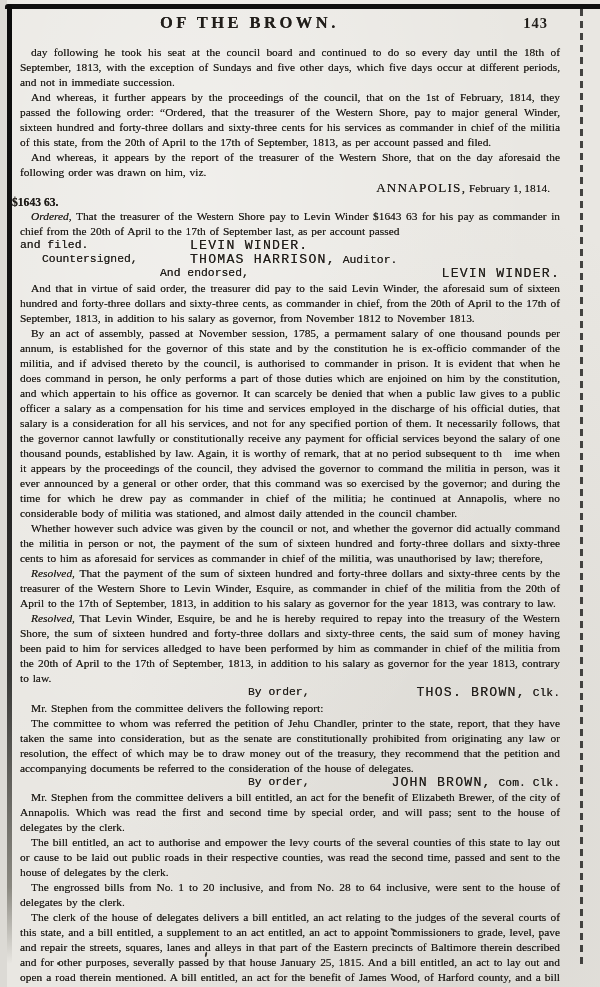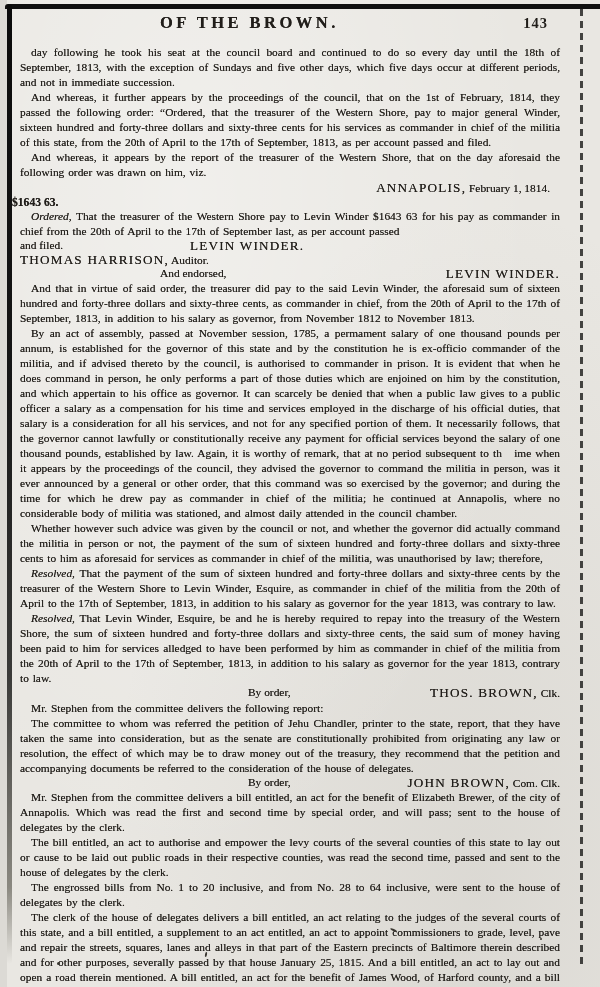--- a/index.html
+++ b/index.html
@@ -68,20 +68,21 @@
 
   .dateline {
     margin: 0; text-align: right; padding-right: 10px; line-height: 16px;
     font-size: 11.4px; text-shadow: 0 0 0.45px rgba(25,22,18,0.75);
   }
   .caps-name { font-size: 13.2px; letter-spacing: 1.2px; }
 
   .sig-row {
     display: flex; line-height: 13.6px; font-size: 11.4px;
     text-shadow: 0 0 0.45px rgba(25,22,18,0.75);
+    font-family: Liberation Mono, monospace;
   }
   .sig-row .c1 { flex: 0 0 auto; }
   .sig-row .c2 { flex: 1 1 auto; }
   .sig-row .c3 { flex: 0 0 auto; text-align: right; }
   .row-signed .c1        { width: 170px; }
   .row-countersigned .c1 { width: 148px; padding-left: 22px; }
   .row-endorsed .c1      { width: 140px; }
   .row-order .c1         { width: 228px; }
 
   
@@ -120,20 +121,21 @@
     <p class="amount-line">$1643 63.</p>
 
     <p class="para"><span class="lead-italic">Ordered,</span><span> That the treasurer of the Western Shore pay to Levin Winder $1643 63 for his pay as commander in chief from the 20th of April to the 17th of September last, as per account passed</span></p>
 
     <div class="sig-row row-signed">
       <span class="c1">and filed.</span>
       <span class="c3 caps-name">LEVIN WINDER.</span>
     </div>
 
     <div class="sig-row row-countersigned">
+      <span class="c1">Countersigned,</span>
       <span class="c2"><span class="caps-name">THOMAS HARRISON,</span><span> Auditor.</span></span>
       <span class="c3"></span>
     </div>
 
     <div class="sig-row row-endorsed">
       <span class="c1"></span>
       <span class="c2">And endorsed,</span>
       <span class="c3 caps-name">LEVIN WINDER.</span>
     </div>
 

